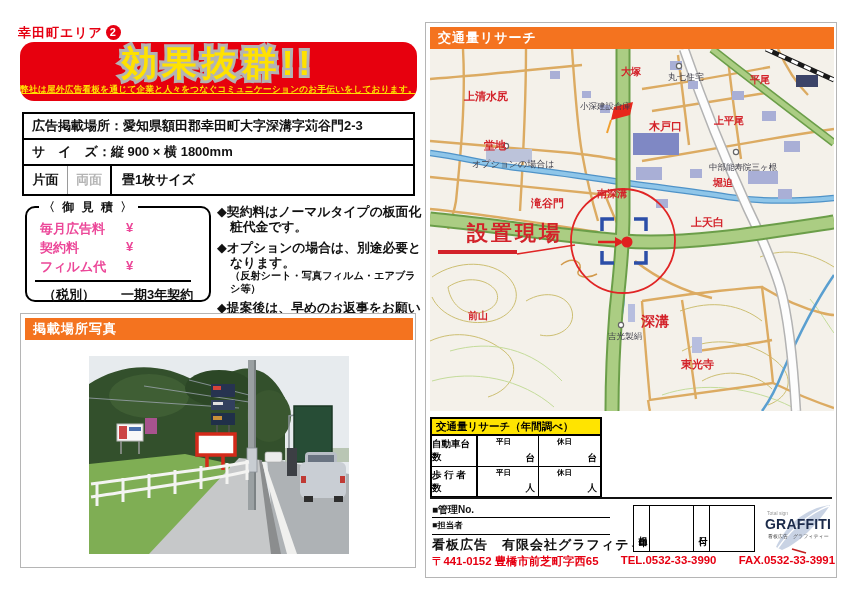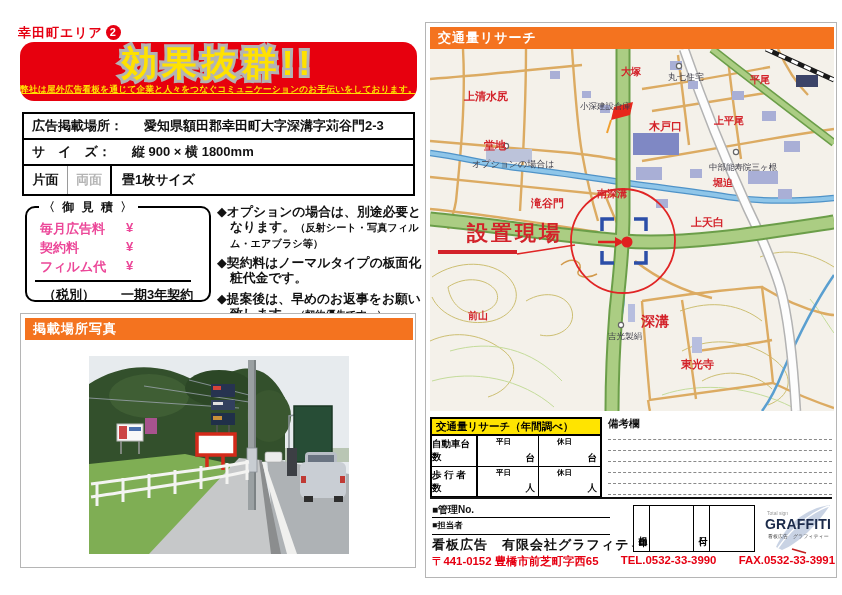--- a/index.html
+++ b/index.html
@@ -12,21 +12,21 @@
 
   
   .banner { position:absolute; left:20px; top:42px; width:397px; height:59px; background:#e7000e; border-radius:14px; text-align:center; overflow:hidden; }
   .banner-title { margin-top:1px; font-size:35px; line-height:40px; font-weight:bold; letter-spacing:5px; color:#ffe100; -webkit-text-stroke:6px #b3b3b3; paint-order:stroke fill; }
   .banner-sub { font-size:8.6px; font-weight:bold; color:#ffe100; text-decoration:underline; letter-spacing:0.3px; margin-top:1px; }
 
   
   .info-table { position:absolute; left:22px; top:112px; width:393px; border:2px solid #000; background:#fff; }
   .it-row { height:26px; display:flex; align-items:center; border-bottom:2px solid #000; font-size:13px; font-weight:bold; color:#111; padding-left:8px; }
   .it-row:last-child { border-bottom:none; height:28px; padding-left:0; }
-  .it-label { margin-right:21px; white-space:nowrap; }
+  .it-label { margin-right:0; white-space:nowrap; }
   .side-a { width:44px; text-align:center; border-right:1px solid #9a9a9a; align-self:stretch; line-height:28px; }
   .side-b { width:44px; text-align:center; color:#b5b5b5; border-right:2px solid #000; align-self:stretch; line-height:28px; }
   .side-c { padding-left:10px; }
 
   
   .estimate { position:absolute; left:25px; top:206px; width:186px; height:96px; border:2px solid #000; border-radius:10px; background:#fff; }
   .est-title { position:absolute; top:-9px; left:12px; background:#fff; padding:0 4px; font-size:12px; font-weight:bold; letter-spacing:2px; color:#111; }
   .est-rows { padding:12px 0 0 13px; }
   .est-row { display:flex; height:19px; font-size:13px; font-weight:bold; color:#ec4899; }
   .est-label { width:86px; }
@@ -138,22 +138,22 @@
         </div>
     </div>
     <div class="est-sep"></div>
     <div class="est-foot">
       <span>（税別）</span>
       <span class="est-term">一期3年契約</span>
     </div>
   </div>
 
   <div class="notes">
+    <div class="note-item"><span>◆契約料はノーマルタイプの板面化粧代金です。</span><span class="note"></span></div>
     <div class="note-item"><span>◆オプションの場合は、別途必要となります。</span><span class="note">（反射シート・写真フィルム・エアブラシ等）</span></div>
-    <div class="note-item"><span>◆契約料はノーマルタイプの板面化粧代金です。</span><span class="note"></span></div>
     <div class="note-item"><span>◆提案後は、早めのお返事をお願い致します。</span><span class="note">（契約優先です。）</span></div>
   </div>
 
   <div class="photo-panel">
     <div class="orange-header photo-header">掲載場所写真</div>
     <svg class="photo" width="260" height="198" viewBox="0 0 260 198">
       <rect x="0" y="0" width="260" height="198" fill="#e7ebee"></rect>
       <path d="M0,120 L0,28 C30,8 70,4 108,26 L148,14 C172,8 186,22 196,42 L196,104 L0,120 Z" fill="#33502c"></path>
       <ellipse cx="60" cy="40" rx="40" ry="22" fill="#3f5e34"></ellipse>
       <ellipse cx="130" cy="32" rx="34" ry="18" fill="#2c4726"></ellipse>
@@ -362,29 +362,20 @@
         <span class="cell-top">平日</span>
         <span class="cell-unit">人</span>
       </div>
       <div class="t-cell">
         <span class="cell-top">休日</span>
         <span class="cell-unit">人</span>
       </div>
     </div>
   </div>
 
-  <div class="remarks">
-    <div class="remarks-label">備考欄</div>
-    <div class="dash-line" style="margin-top:-2px;"></div>
-    <div class="dash-line"></div>
-    <div class="dash-line"></div>
-    <div class="dash-line"></div>
-    <div class="dash-line"></div>
-    <div class="dash-line"></div>
-  </div>
   <div class="solid-sep"></div>
 
   <div class="mgmt">■管理No.</div>
   <div class="staff">■担当者</div>
   <div class="company">看板広告　有限会社グラフィティー</div>
   <div class="contact">
     <span>〒441-0152 豊橋市前芝町字西65</span>
     <span>TEL.0532-33-3990</span>
     <span>FAX.0532-33-3991</span>
   </div>

